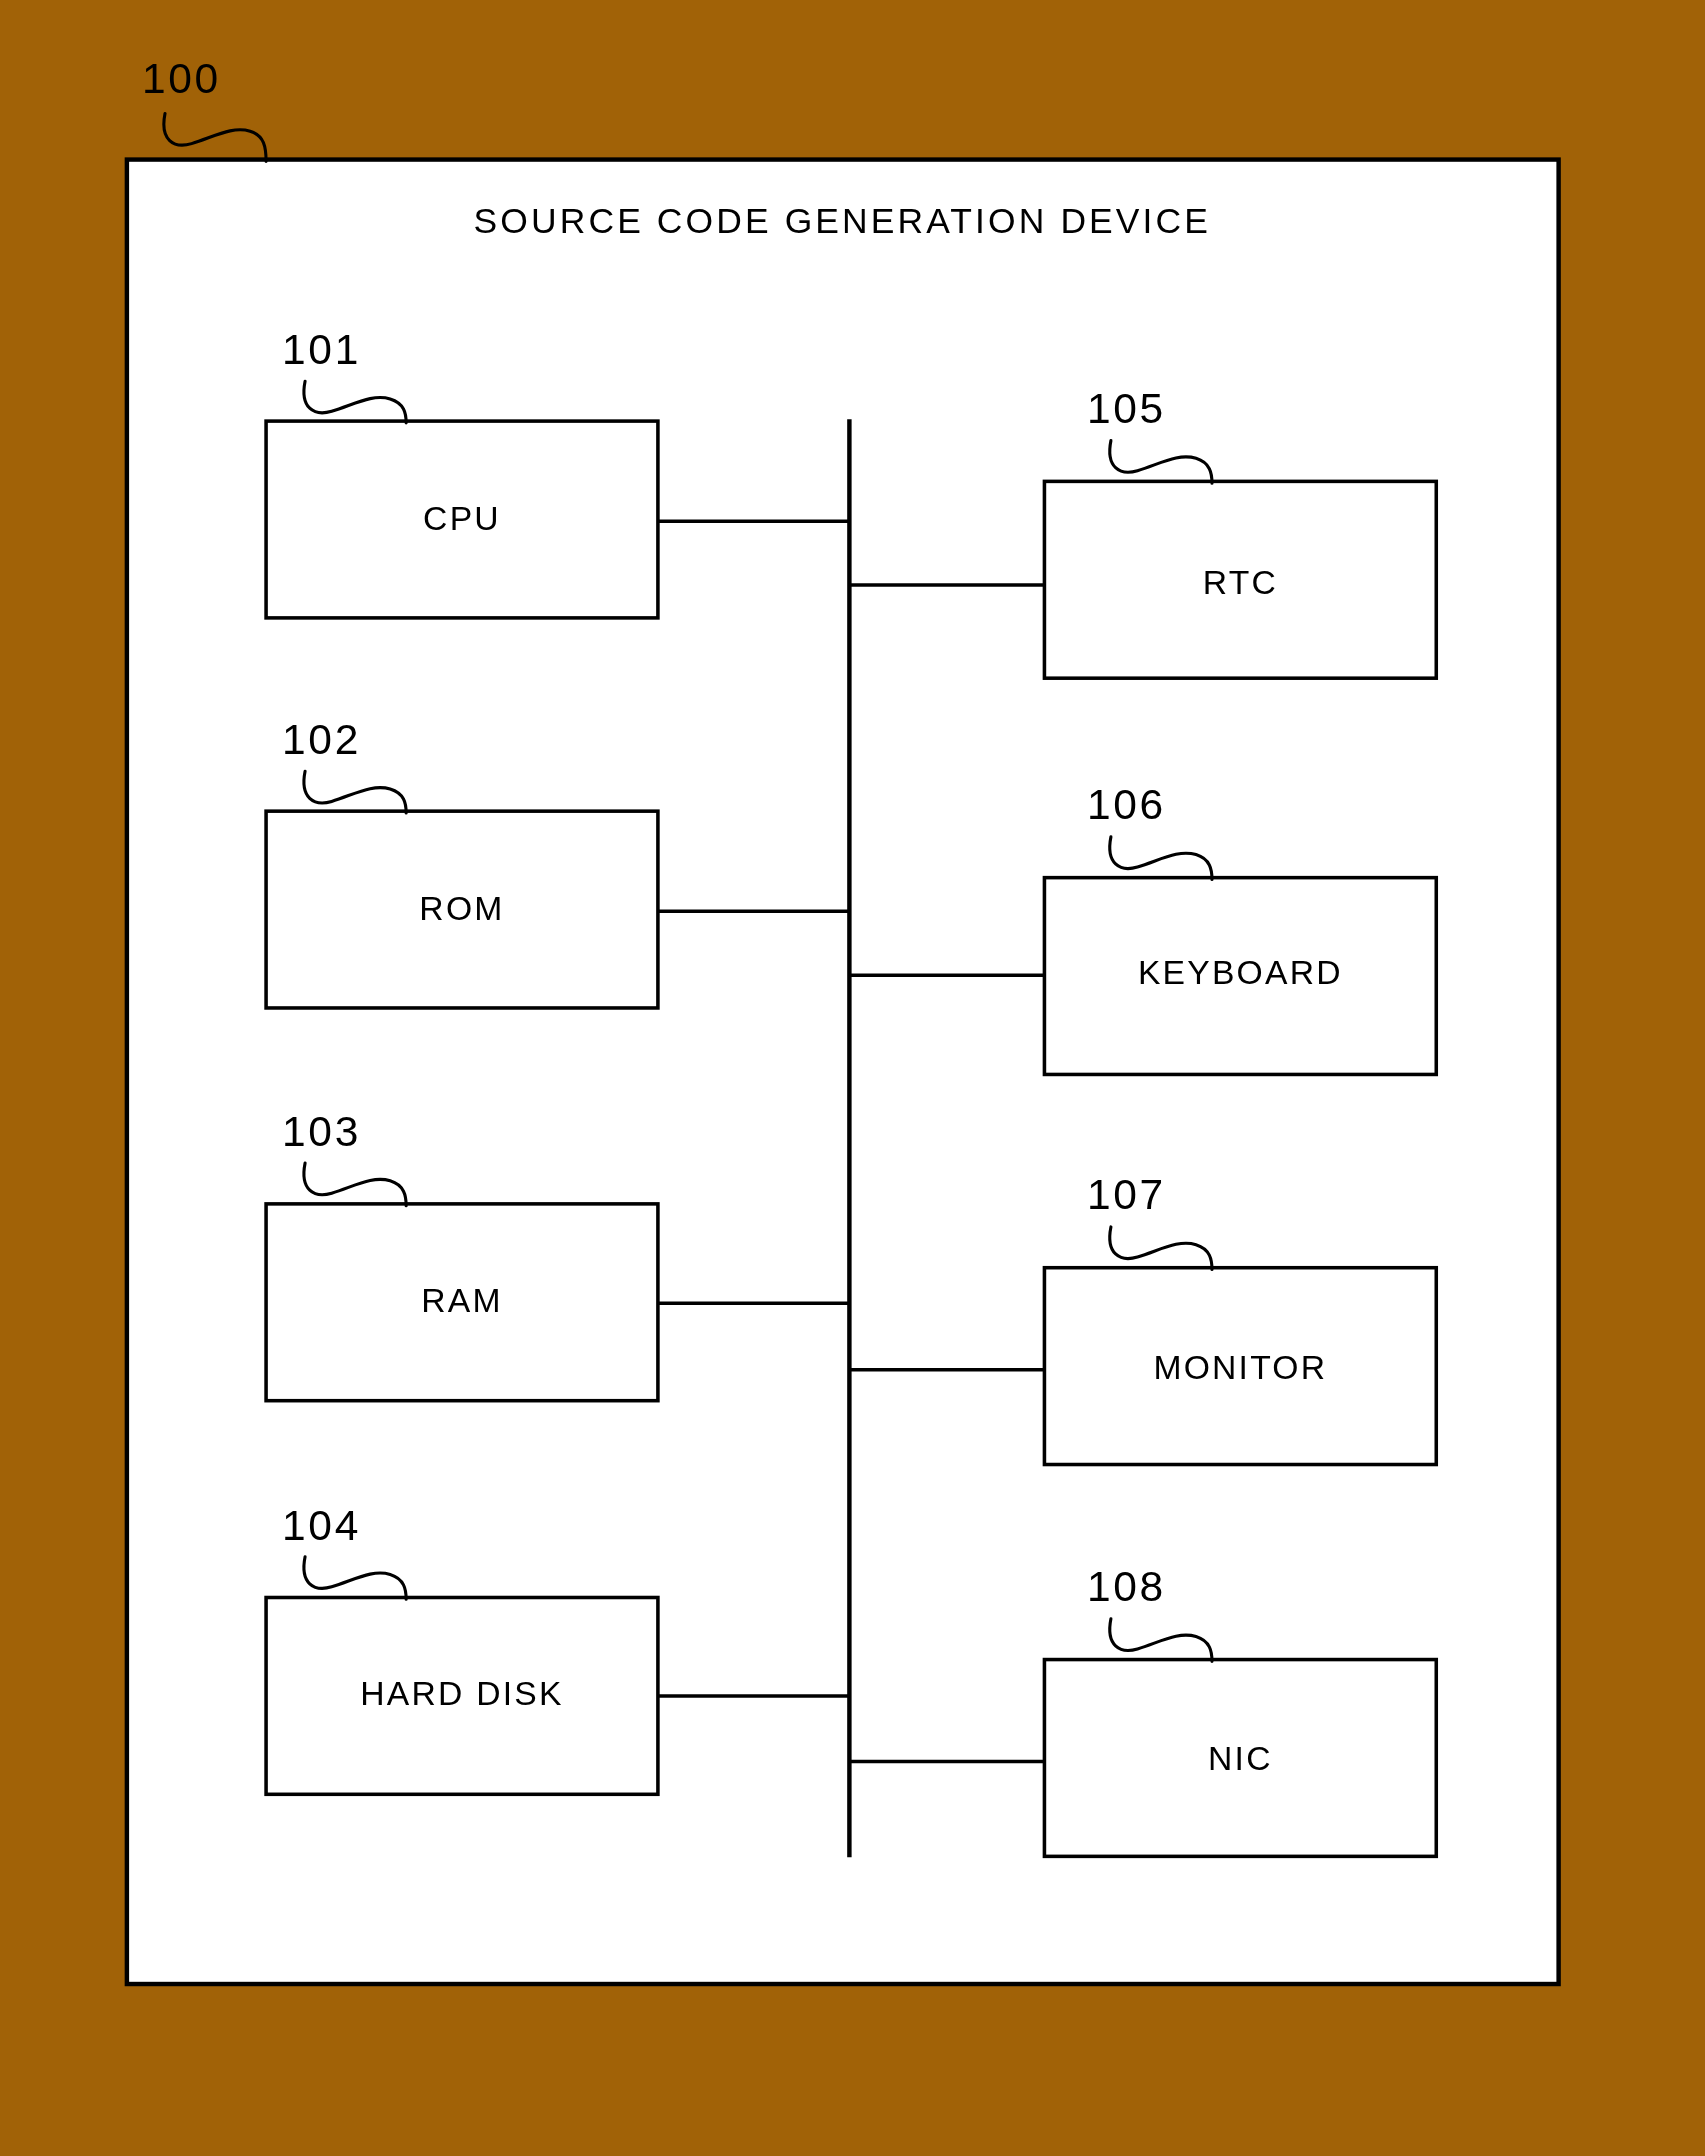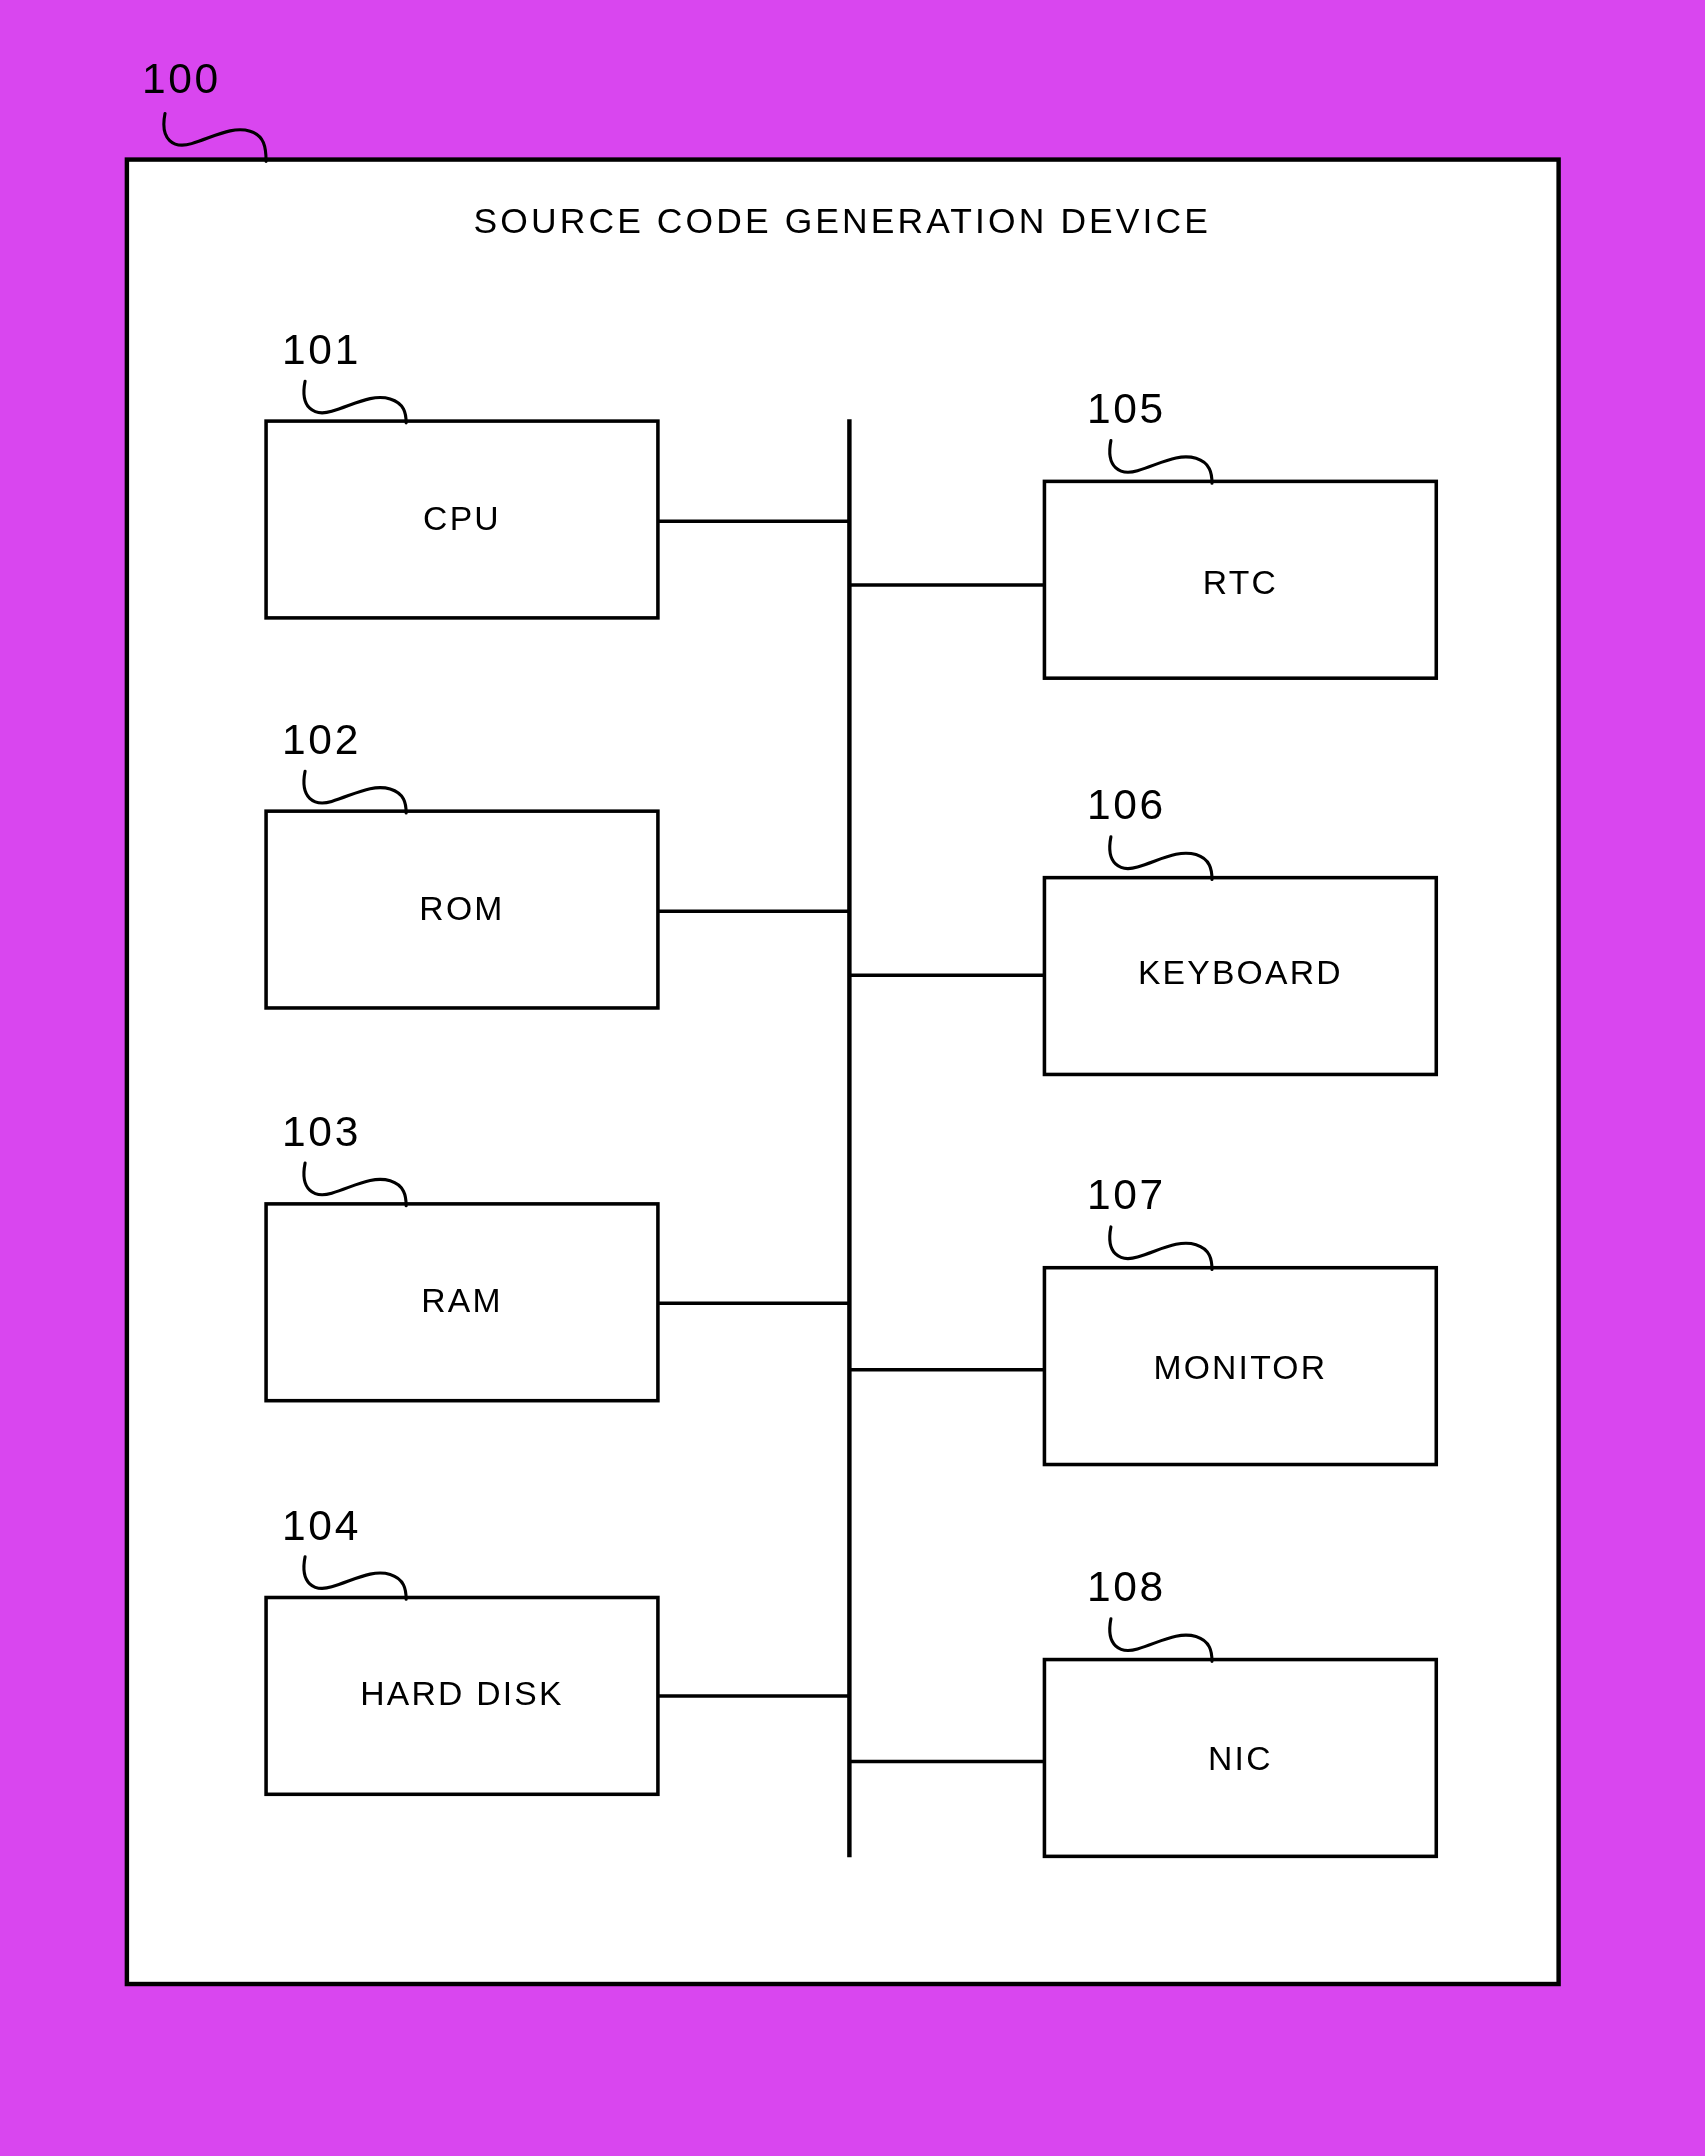--- a/index.html
+++ b/index.html
@@ -8,21 +8,21 @@
     padding: 0;
     background: #ffffff;
   }
   body {
     font-family: "Liberation Sans", sans-serif;
   }
   #figure-root {
     position: relative;
     width: 1705px;
     height: 2156px;
-    background: #d946ef;
+    background: #a16207;
     overflow: hidden;
     text-decoration: underline;
   }
   #figure-svg {
     position: absolute;
     left: 0;
     top: 0;
     width: 1705px;
     height: 2156px;
     display: block;

